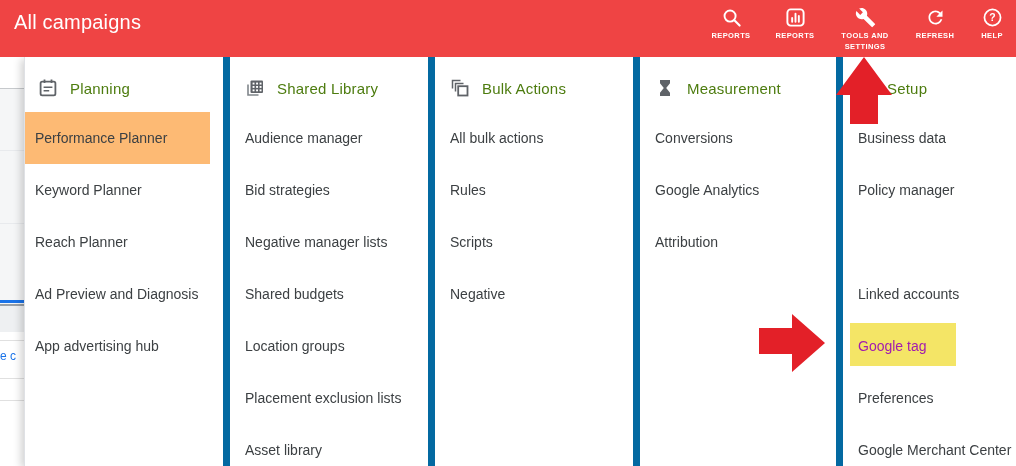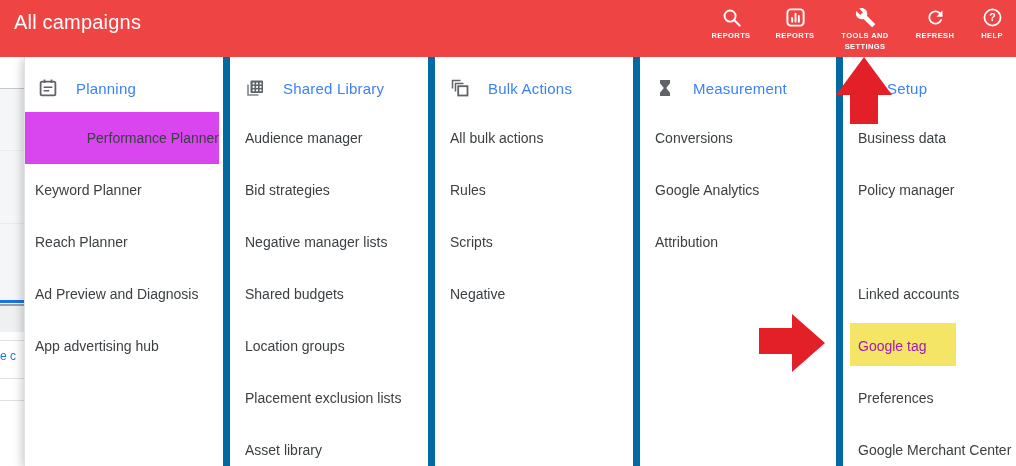--- a/index.html
+++ b/index.html
@@ -32,31 +32,31 @@
 
   
   .menu-panel {
     position:absolute; left:24px; top:57px; right:0; bottom:0; background:#fff;
     border-left:1px solid #dfe1e5; box-shadow:-3px 2px 8px rgba(0,0,0,0.18); z-index:3;
   }
   .col { position:absolute; top:0; bottom:0; }
   .col + .col { border-left:7px solid #0369a1; }
   .col-header {
     position:absolute; top:6px; left:0; right:0; height:50px;
-    display:flex; align-items:center; gap:18px; padding-left:15px;
-    font-size:15px; font-weight:500; color:#3b82f6; letter-spacing:0.2px;
+    display:flex; align-items:center; gap:12px; padding-left:15px;
+    font-size:15px; font-weight:500; color:#4d7c0f; letter-spacing:0.2px;
   }
   .col-p1 .col-header { padding-left:13px; }
   .col-p5 .col-header { padding-left:44px; }
   .item {
     position:absolute; left:0; right:0; height:52px; display:flex; align-items:center;
     padding-left:15px; font-size:14px; color:#3c4043; cursor:pointer;
   }
   .col-p1 .item { padding-left:10px; }
-  .hl-gray { background:#d946ef; right:4px;justify-content:flex-end; }
+  .hl-gray { background:#fdba74; right:13px; }
   .yellow-box { position:absolute; left:7px; top:3px; width:106px; height:43px; background:#f4e566; z-index:0; }
   .itext { position:relative; z-index:1; white-space:nowrap; }
   .dim { color:#a21caf; }
   .hicon { flex:0 0 auto; }
 
   
   .arrow { position:absolute; z-index:20; }
   .arrow-up { left:836px; top:57px; }
   .arrow-right { left:759px; top:314px; }
 </style>

